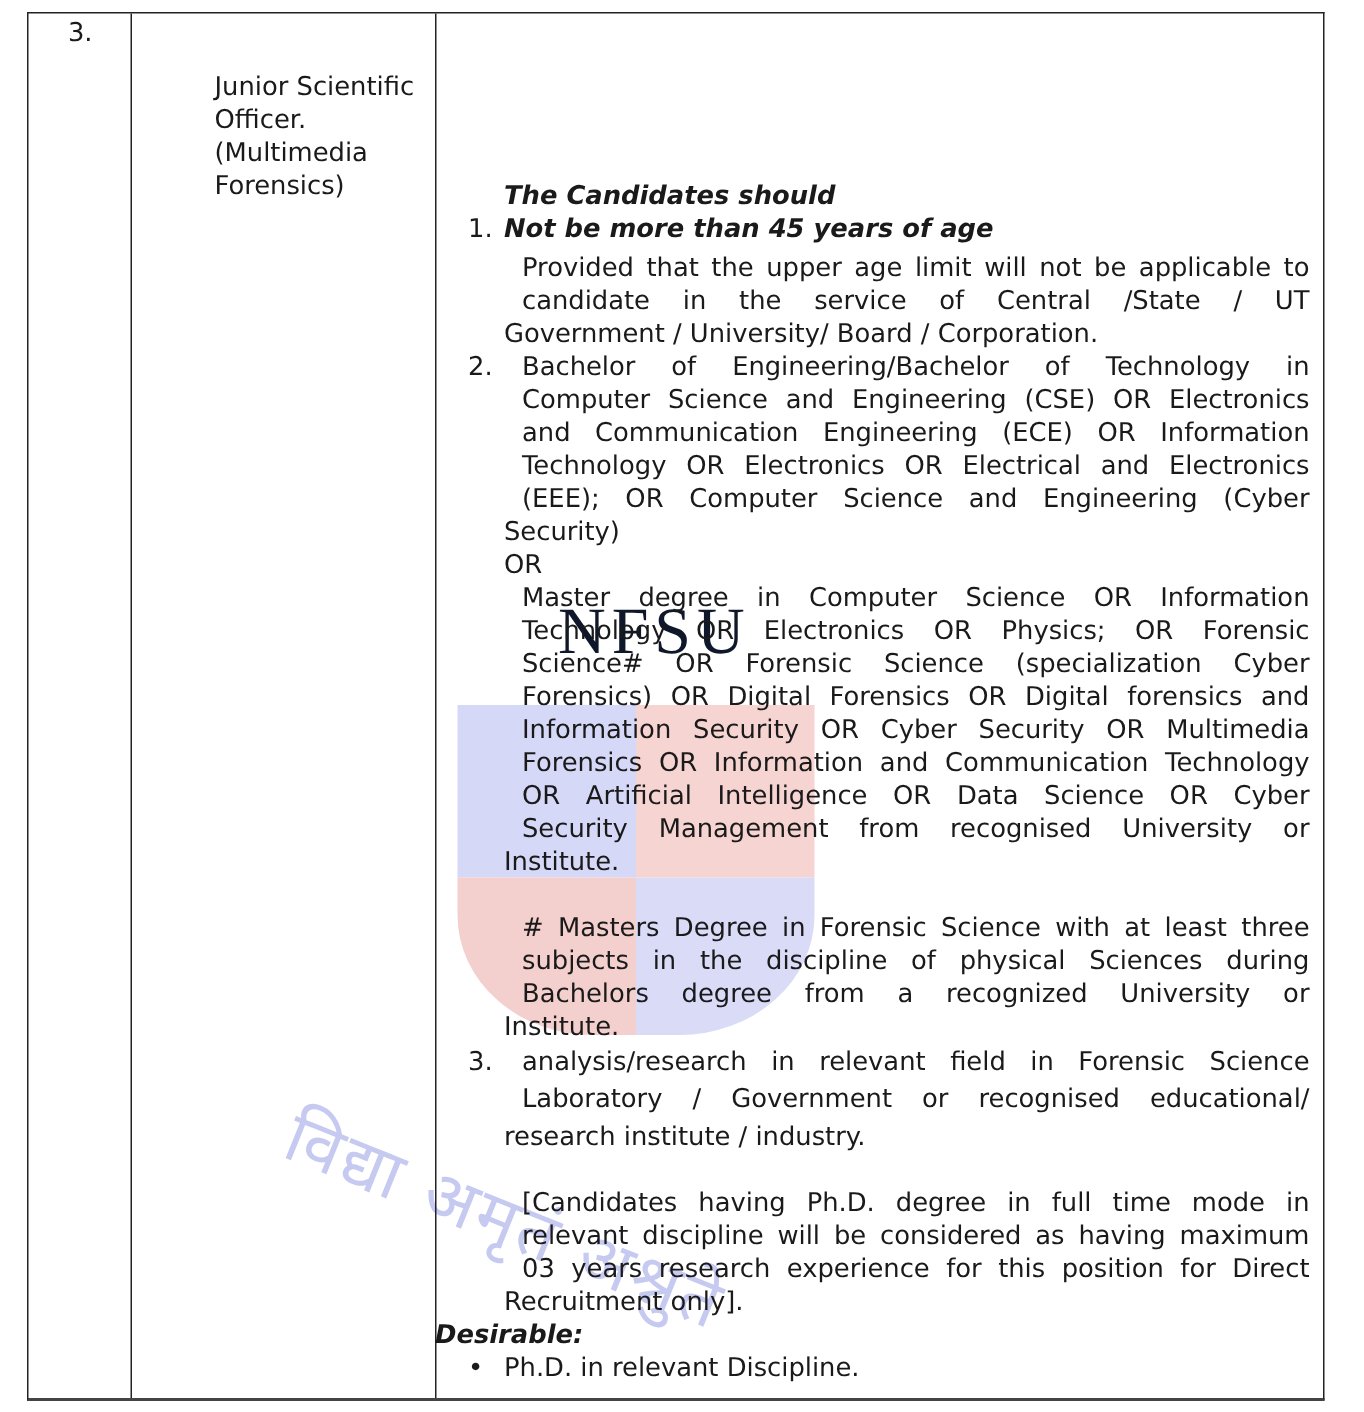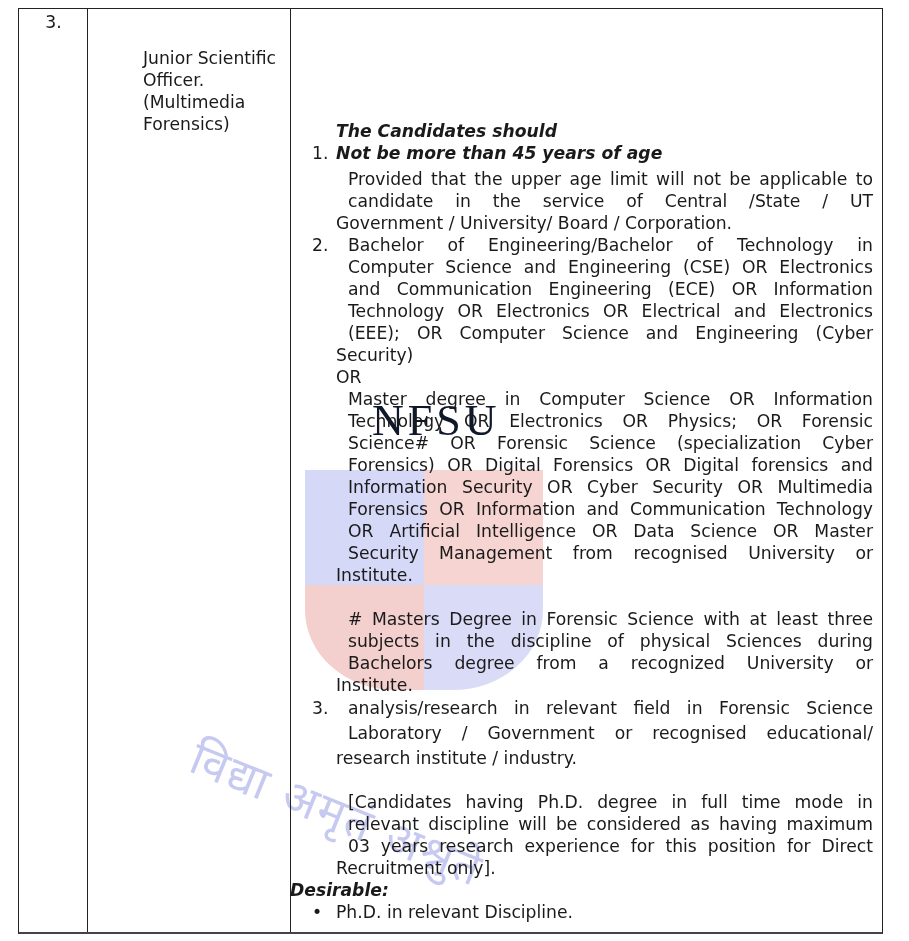--- a/index.html
+++ b/index.html
@@ -72,21 +72,21 @@
       <div class="line just">Technology OR Electronics OR Electrical and Electronics</div>
       <div class="line just">(EEE); OR Computer Science and Engineering (Cyber</div>
       <div class="line">Security)</div>
       <div class="line">OR</div>
       <div class="line just">Master degree in Computer Science OR Information</div>
       <div class="line just">Technology OR Electronics OR Physics; OR Forensic</div>
       <div class="line just">Science# OR Forensic Science (specialization Cyber</div>
       <div class="line just">Forensics) OR Digital Forensics OR Digital forensics and</div>
       <div class="line just">Information Security OR Cyber Security OR Multimedia</div>
       <div class="line just">Forensics OR Information and Communication Technology</div>
-      <div class="line just">OR Artificial Intelligence OR Data Science OR Master</div>
+      <div class="line just">OR Artificial Intelligence OR Data Science OR Cyber</div>
       <div class="line just">Security Management from recognised University or</div>
       <div class="line">Institute.</div>
       <div class="gap"></div>
       <div class="line just"># Masters Degree in Forensic Science with at least three</div>
       <div class="line just">subjects in the discipline of physical Sciences during</div>
       <div class="line just">Bachelors degree from a recognized University or</div>
       <div class="line">Institute.</div>
     </div>
 
     <div class="item">

